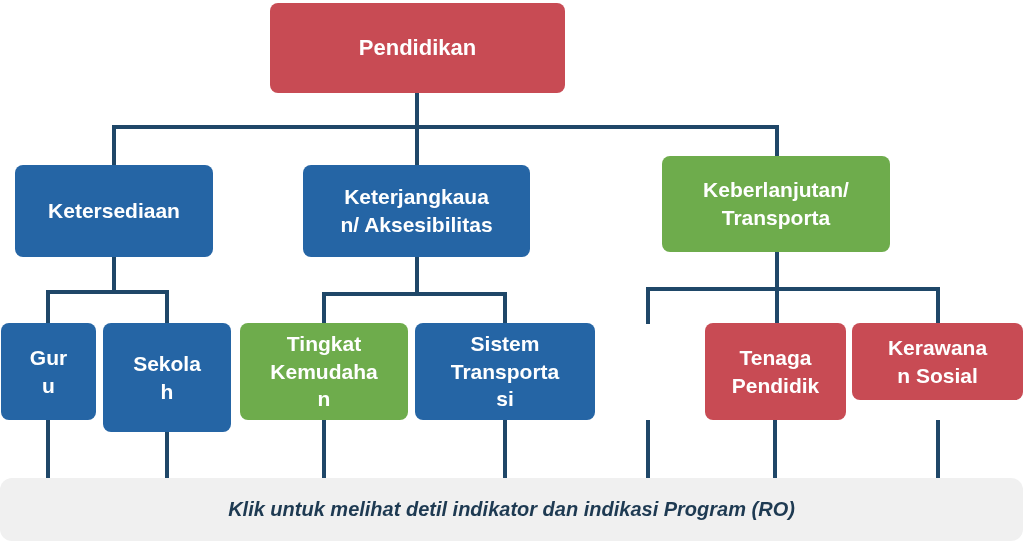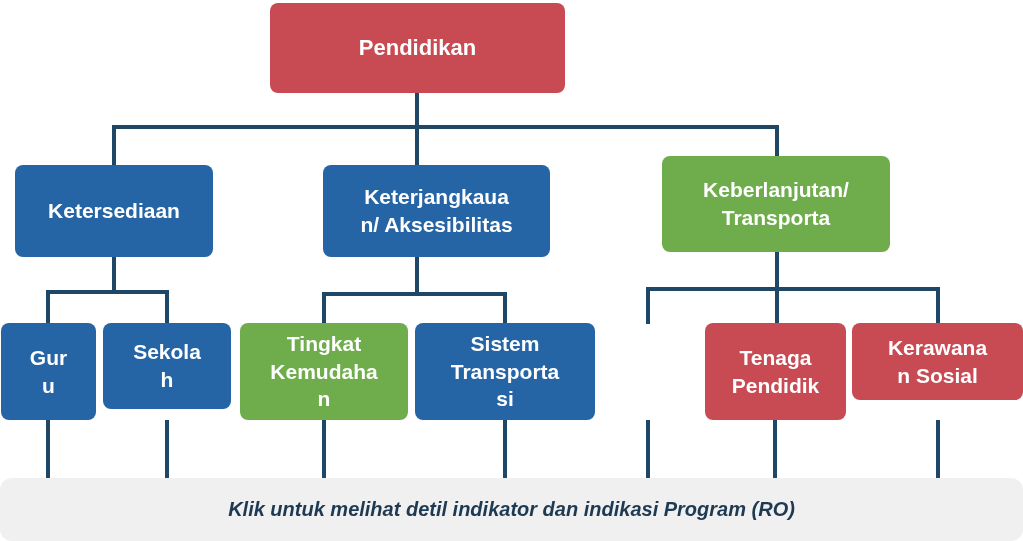--- a/index.html
+++ b/index.html
@@ -78,28 +78,28 @@
   <div class="line" style="left:165px;top:420px;width:4px;height:58px;"></div>
   <div class="line" style="left:322px;top:420px;width:4px;height:58px;"></div>
   <div class="line" style="left:503px;top:420px;width:4px;height:58px;"></div>
   <div class="line" style="left:646px;top:420px;width:4px;height:58px;"></div>
   <div class="line" style="left:773px;top:420px;width:4px;height:58px;"></div>
   <div class="line" style="left:936px;top:420px;width:4px;height:58px;"></div>
 
   <div class="node red lvl1" style="left:270px;top:3px;width:295px;height:90px;">Pendidikan</div>
 
   <div class="node blue lvl2" style="left:15px;top:165px;width:198px;height:92px;">Ketersediaan</div>
-  <div class="node blue lvl2" style="left:303px;top:165px;width:227px;height:92px;margin-left:20px;">Keterjangkaua
+  <div class="node blue lvl2" style="left:303px;top:165px;width:227px;height:92px;">Keterjangkaua
 n/ Aksesibilitas</div>
   <div class="node green lvl2" style="left:662px;top:156px;width:228px;height:96px;">Keberlanjutan/
 Transporta</div>
 
   <div class="node blue lvl3" style="left:1px;top:323px;width:95px;height:97px;">Gur
 u</div>
-  <div class="node blue lvl3" style="left:103px;top:323px;width:128px;height:86px;">Sekola
+  <div class="node blue lvl3" style="left:103px;top:323px;width:128px;height:109px;">Sekola
 h</div>
   <div class="node green lvl3" style="left:240px;top:323px;width:168px;height:97px;">Tingkat
 Kemudaha
 n</div>
   <div class="node blue lvl3" style="left:415px;top:323px;width:180px;height:97px;">Sistem
 Transporta
 si</div>
   <div class="node red lvl3" style="left:705px;top:323px;width:141px;height:97px;">Tenaga
 Pendidik</div>
   <div class="node red lvl3" style="left:852px;top:323px;width:171px;height:77px;">Kerawana

